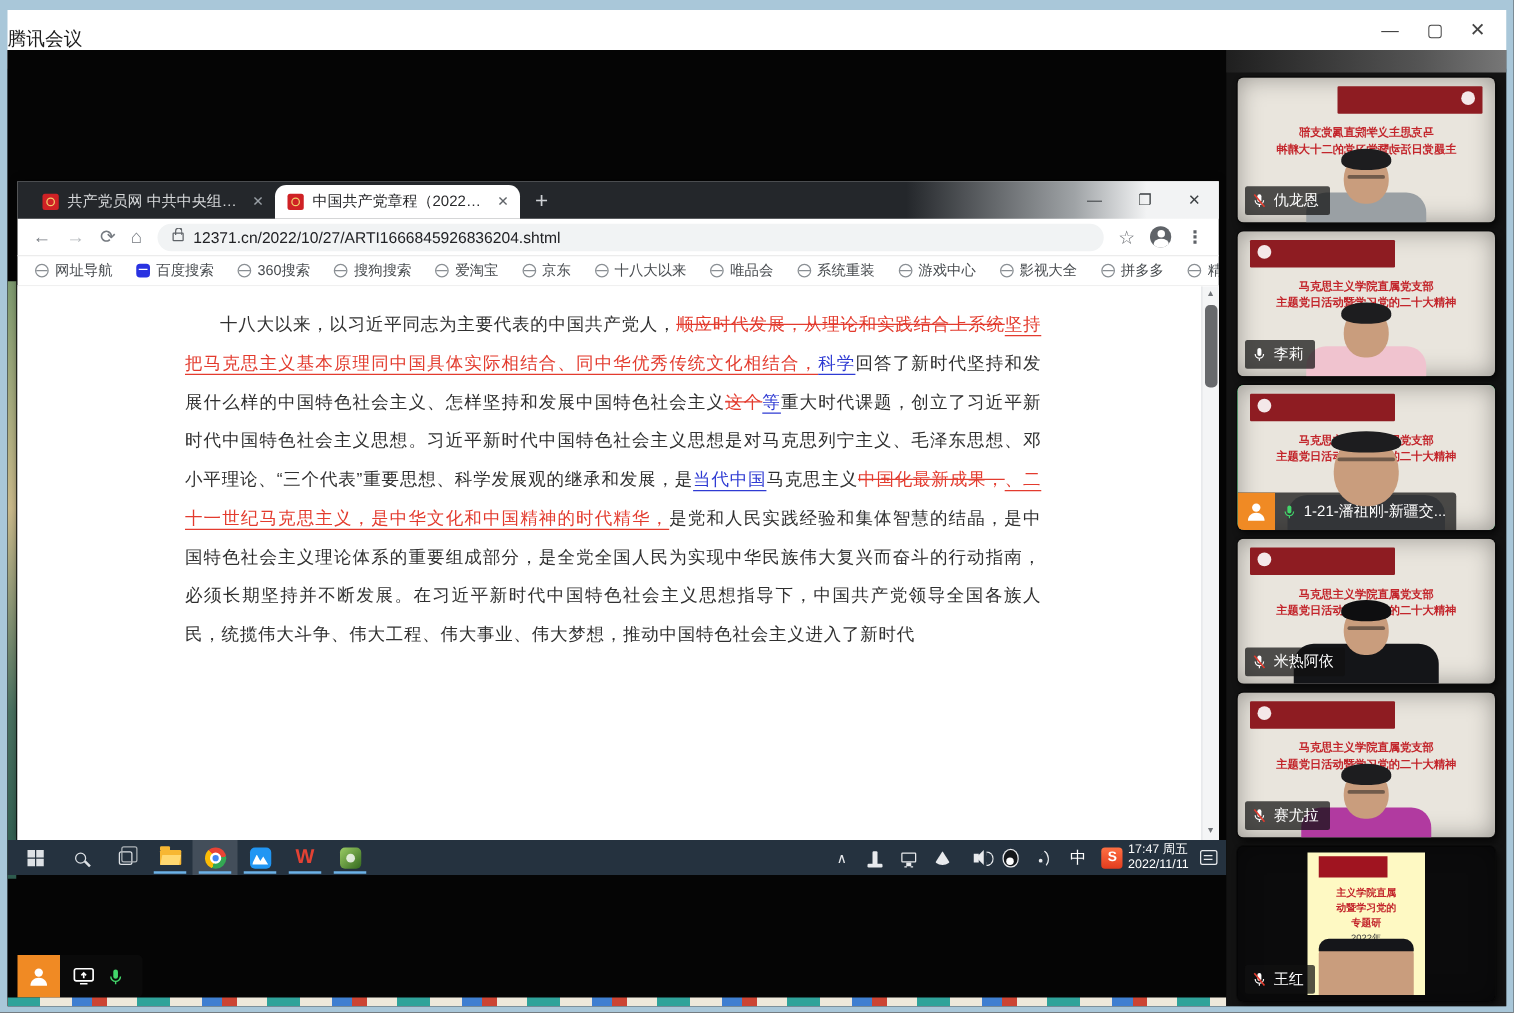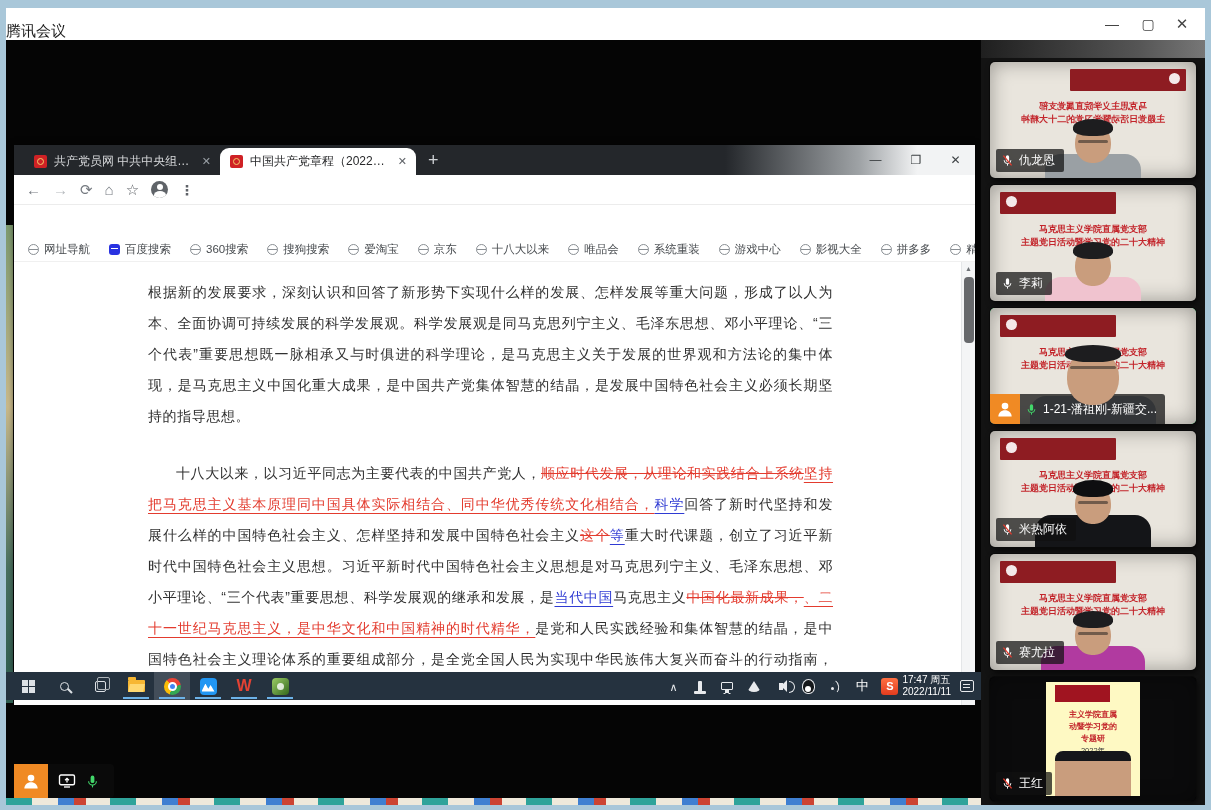--- a/index.html
+++ b/index.html
@@ -32,21 +32,21 @@
   .nav-ic.dim{color:#b6babe;}
   .urlbar{flex:1;height:22px;background:#f1f3f4;border-radius:11px;display:flex;align-items:center;padding:0 12px;}
   .lock{width:9px;height:7px;border:1.3px solid #5f6368;border-radius:1px;position:relative;margin-right:8px;flex:0 0 9px;}
   .lock::before{content:"";position:absolute;top:-5px;left:1px;width:4px;height:5px;border:1.3px solid #5f6368;border-bottom:none;border-radius:3px 3px 0 0;}
   .url{font-size:12.5px;color:#202124;white-space:nowrap;overflow:hidden;}
   .star{color:#5f6368;font-size:15px;}
   .avatar{width:17px;height:17px;border-radius:50%;background:#5f6368;position:relative;overflow:hidden;}
   .avatar::before{content:"";position:absolute;top:3px;left:5.5px;width:6px;height:6px;border-radius:50%;background:#fff;}
   .avatar::after{content:"";position:absolute;top:10px;left:2.5px;width:12px;height:8px;border-radius:50% 50% 0 0;background:#fff;}
   .menu-dots{color:#5f6368;font-size:14px;font-weight:bold;}
-  .bookmarks{height:24px;display:flex;gap:19px;padding:0 14px;border-bottom:1px solid #f0f0f0;overflow:hidden;margin-top:33px;}
+  .bookmarks{height:24px;display:flex;gap:19px;padding:0 14px;border-bottom:1px solid #f0f0f0;overflow:hidden;}
   .bm{display:flex;align-items:center;gap:5px;font-size:11.5px;color:#474b4f;white-space:nowrap;}
   .globe{width:11px;height:11px;border:1.3px solid #8a8f94;border-radius:50%;position:relative;flex:0 0 11px;}
   .globe::before{content:"";position:absolute;left:0;right:0;top:3.5px;height:1.2px;background:#8a8f94;}
   .bm.baidu .globe{border:none;background:#2932e1;border-radius:3px;}
   .bm.baidu .globe::before{background:#fff;top:4px;left:2px;right:2px;}
   
   .page{position:relative;height:443px;background:#fff;overflow:hidden;}
   .doc{position:absolute;left:0;top:0;right:14px;bottom:0;padding:15px 128px 0 134px;text-align:justify;font-size:14px;letter-spacing:.6px;line-height:31px;color:#303030;}
   .doc p{margin:0 0 26px;}
   .doc p.indent{text-indent:2em;}
@@ -180,20 +180,24 @@
             <span>❐</span>
             <span>✕</span>
           </div>
         </div>
 
         <div class="toolbar">
           <span class="nav-ic">←</span>
           <span class="nav-ic dim">→</span>
           <span class="nav-ic">⟳</span>
           <span class="nav-ic">⌂</span>
+          <div class="urlbar">
+            <span class="lock"></span>
+            <span class="url">12371.cn/2022/10/27/ARTI1666845926836204.shtml</span>
+          </div>
           <span class="star">☆</span>
           <span class="avatar"></span>
           <span class="menu-dots">⋮</span>
         </div>
 
         <div class="bookmarks" id="bookmarks">
             <div class="bm">
               <span class="globe"></span>
               <span class="bm-label">网址导航</span>
             </div>
@@ -242,21 +246,20 @@
               <span class="bm-label">拼多多</span>
             </div>
             <div class="bm">
               <span class="globe"></span>
               <span class="bm-label">精品购物</span>
             </div>
           </div>
 
         <div class="page">
           <div class="doc" id="doc">
-              <p><span class="seg-n">根据新的发展要求，深刻认识和回答了新形势下实现什么样的发展、怎样发展等重大问题，形成了以人为本、全面协调可持续发展的科学发展观。科学发展观是同马克思列宁主义、毛泽东思想、邓小平理论、“三个代表”重要思想既一脉相承又与时俱进的科学理论，是马克思主义关于发展的世界观和方法论的集中体现，是马克思主义中国化重大成果，是中国共产党集体智慧的结晶，是发展中国特色社会主义必须长期坚持的指导思想。</span></p>
               <p class="indent"><span class="seg-n">十八大以来，以习近平同志为主要代表的中国共产党人，</span><span class="seg-del">顺应时代发展，从理论和实践结合上系统</span><span class="seg-addr">坚持把马克思主义基本原理同中国具体实际相结合、同中华优秀传统文化相结合，</span><span class="seg-addb">科学</span><span class="seg-n">回答了新时代坚持和发展什么样的中国特色社会主义、怎样坚持和发展中国特色社会主义</span><span class="seg-del">这个</span><span class="seg-addb">等</span><span class="seg-n">重大时代课题，创立了习近平新时代中国特色社会主义思想。习近平新时代中国特色社会主义思想是对马克思列宁主义、毛泽东思想、邓小平理论、“三个代表”重要思想、科学发展观的继承和发展，是</span><span class="seg-addb">当代中国</span><span class="seg-n">马克思主义</span><span class="seg-del">中国化最新成果，</span><span class="seg-addr">、二十一世纪马克思主义，是中华文化和中国精神的时代精华，</span><span class="seg-n">是党和人民实践经验和集体智慧的结晶，是中国特色社会主义理论体系的重要组成部分，是全党全国人民为实现中华民族伟大复兴而奋斗的行动指南，必须长期坚持并不断发展。在习近平新时代中国特色社会主义思想指导下，中国共产党领导全国各族人民，统揽伟大斗争、伟大工程、伟大事业、伟大梦想，推动中国特色社会主义进入了新时代</span></p>
             </div>
           <div class="sb">
             <div class="up"></div>
             <div class="thumb"></div>
             <div class="down"></div>
           </div>
         </div>
       </div>
 

